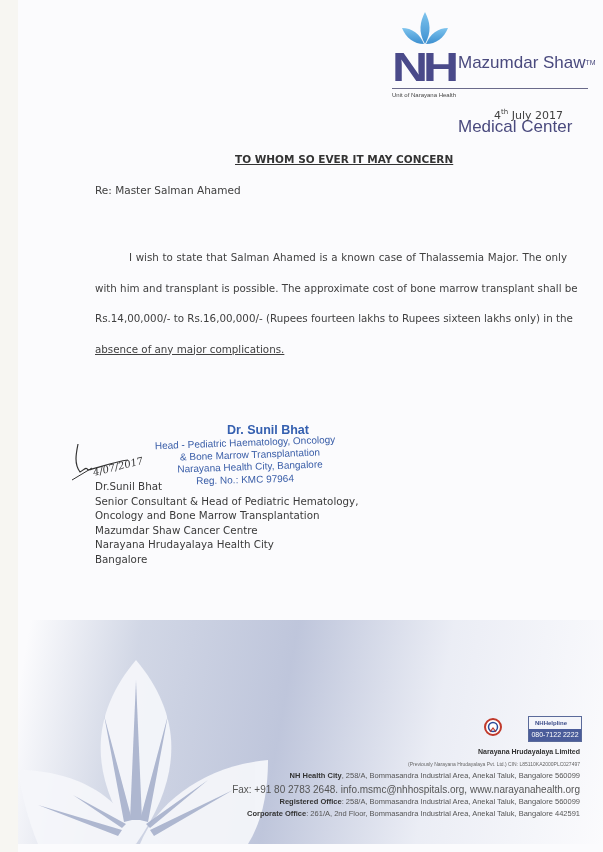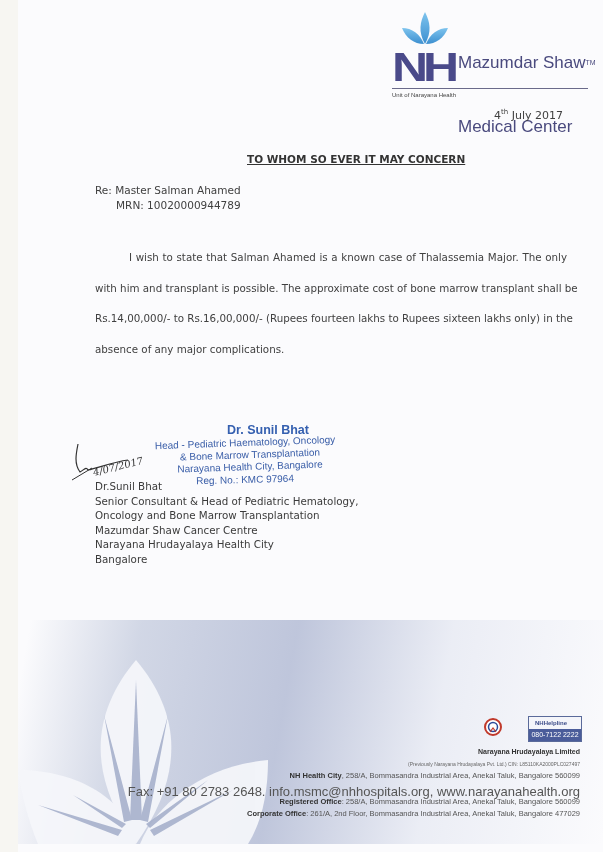--- a/index.html
+++ b/index.html
@@ -29,30 +29,30 @@
   .logo .brand1 sup { font-size: 7px; vertical-align: top; }
   .logo .brand2 { top: 63px; margin-top: 43px; }
   .logo .rule { position: absolute; left: 0; top: 76px; width: 196px; height: 1px; background: #6a6a8a; }
   .logo .unit { position: absolute; left: 0; top: 80px; font-size: 6px; color: #444; }
 
   .doc-text { font-family: "DejaVu Sans", sans-serif; color: #404040; text-align: right; }
   .date { position: absolute; left: 494px; top: 108px; font-size: 11px; }
   .date sup { font-size: 7px; }
   .heading {
     position: absolute; left: 235px; top: 153px; font-size: 10.5px; font-weight: bold;
-    text-decoration: underline; color: #333; margin-left: 12px;
+    text-decoration: underline; color: #333;
   }
   .re { position: absolute; left: 95px; top: 183px; font-size: 10.5px; line-height: 15px; }
   .body-para {
     position: absolute; left: 95px; top: 242px; width: 472px;
     font-size: 10.3px; line-height: 30.5px; text-align: justify;
   }
   .body-para .line { display: block; white-space: nowrap; text-align-last: justify; text-align: justify; }
   .body-para .line.first { padding-left: 34px; }
-  .body-para .line.last { text-align-last: left; }
+  .body-para .line.last { text-align-last: left; text-decoration: underline; }
 
   
   .stamp { position: absolute; color: #3a5ea8; font-family: "Liberation Sans", sans-serif; text-align: center; }
   .stamp-name { left: 198px; top: 423px; font-size: 12.5px; font-weight: bold; width: 140px; color: #3560b0; }
   .stamp-l1 { left: 150px; top: 437px; font-size: 10px; width: 190px; transform: rotate(-2deg); }
   .stamp-l2 { left: 160px; top: 449px; font-size: 10px; width: 180px; transform: rotate(-2deg); }
   .stamp-l3 { left: 160px; top: 461px; font-size: 10px; width: 180px; transform: rotate(-2deg); }
   .stamp-l4 { left: 165px; top: 474px; font-size: 10px; width: 160px; transform: rotate(-1.5deg); }
   .signature { position: absolute; left: 68px; top: 440px; }
 
@@ -71,21 +71,21 @@
   }
   .badge-2 .hl-top { position: absolute; left: 6px; top: 3px; color: #3e4e8a; font-weight: bold; font-size: 6px; }
   .badge-2 .hl-num {
     position: absolute; left: 0; top: 12px; width: 52px; height: 12px; line-height: 12px;
     background: #4a5c9a; color: #fff; font-size: 7px; text-align: center;
   }
   .foot-line { position: absolute; right: 23px; font-family: Liberation Sans, sans-serif; color: #555; white-space: nowrap; text-align: right; }
   .fl-company { top: 748px; font-size: 7px; font-weight: bold; color: #333; }
   .fl-prev { top: 761px; font-size: 5px; color: #666; }
   .fl-city { top: 771px; font-size: 7.5px; }
-  .fl-fax { top: 784px; font-size: 13px; }
+  .fl-fax { top: 784px; font-size: 10px; }
   .fl-reg { top: 797px; font-size: 7.5px; }
   .fl-corp { top: 809px; font-size: 7.5px; }
   .foot-line b { color: #333; }
 </style>
 </head>
 <body>
 
 <div class="page-edge"></div>
 
 <div class="logo">
@@ -106,21 +106,20 @@
   <div class="rule"></div>
   <div class="unit">Unit of Narayana Health</div>
 </div>
 
 <div class="date doc-text"><span>4</span><sup>th</sup><span> July 2017</span></div>
 
 <div class="heading doc-text">TO WHOM SO EVER IT MAY CONCERN</div>
 
 <div class="re doc-text">
   <div>Re: Master Salman Ahamed</div>
-  <div>MRN: 10020000944789</div>
 </div>
 
 <div class="body-para doc-text">
   <span class="line first">I wish to state that Salman Ahamed is a known case of Thalassemia Major.  The only</span>
   <span class="line">with him and transplant is possible.  The approximate cost of bone marrow transplant shall be</span>
   <span class="line">Rs.14,00,000/- to Rs.16,00,000/- (Rupees fourteen lakhs to Rupees  sixteen lakhs only) in the</span>
   <span class="line last">absence of any major complications.</span>
 </div>
 
 <svg class="signature" width="110" height="42" viewBox="0 0 110 42">
@@ -171,13 +170,13 @@
 <div class="badge-2">
   <span class="hl-top">NHHelpline</span>
   <div class="hl-num">080-7122 2222</div>
 </div>
 
 <div class="foot-line fl-company">Narayana Hrudayalaya Limited</div>
 <div class="foot-line fl-prev">(Previously Narayana Hrudayalaya Pvt. Ltd.) CIN: L85110KA2000PLC027497</div>
 <div class="foot-line fl-city"><b>NH Health City</b><span>, 258/A, Bommasandra Industrial Area, Anekal Taluk, Bangalore 560099</span></div>
 <div class="foot-line fl-fax">Fax: +91 80 2783 2648. info.msmc@nhhospitals.org, www.narayanahealth.org</div>
 <div class="foot-line fl-reg"><b>Registered Office</b><span>: 258/A, Bommasandra Industrial Area, Anekal Taluk, Bangalore 560099</span></div>
-<div class="foot-line fl-corp"><b>Corporate Office</b><span>: 261/A, 2nd Floor, Bommasandra Industrial Area, Anekal Taluk, Bangalore 477029</span></div>
+<div class="foot-line fl-corp"><b>Corporate Office</b><span>: 261/A, 2nd Floor, Bommasandra Industrial Area, Anekal Taluk, Bangalore 442591</span></div>
 
 </body></html>

